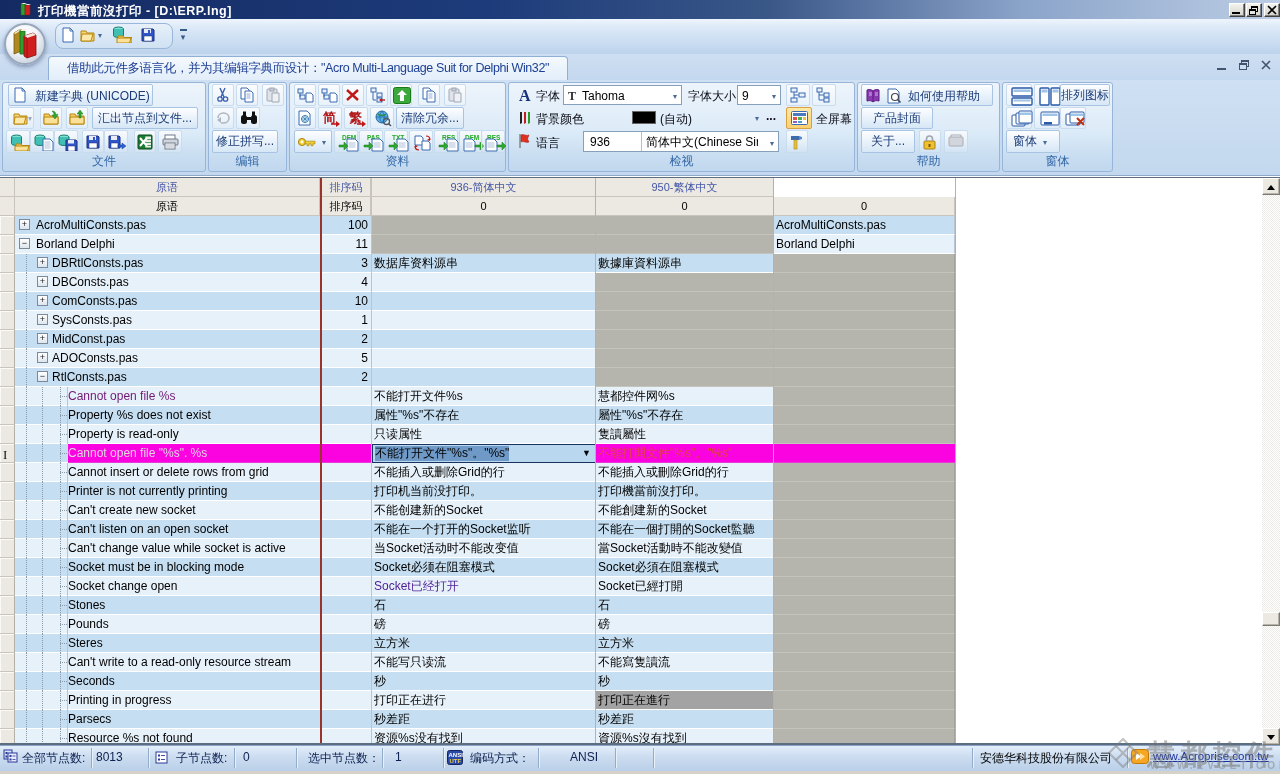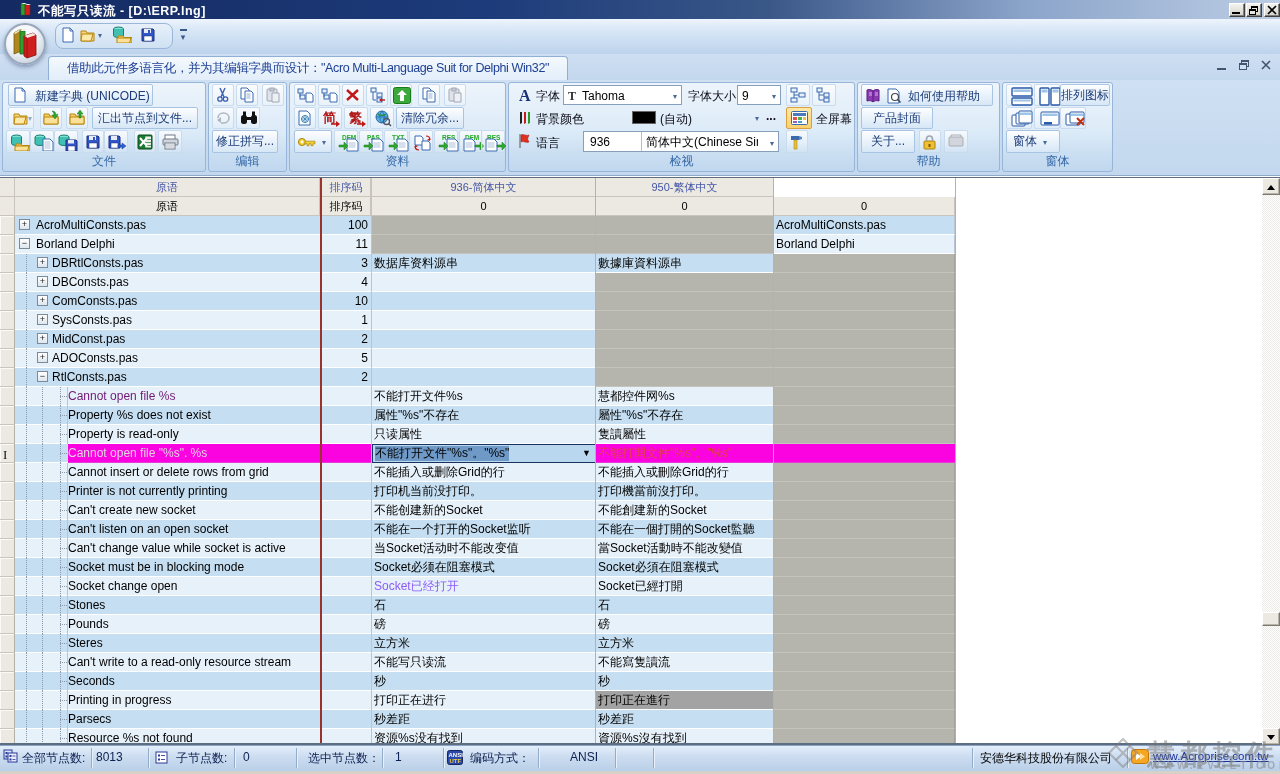--- a/index.html
+++ b/index.html
@@ -43,21 +43,21 @@
 .sbtn{position:absolute;left:0;width:18px;height:17px;background:#ece9e2;border:1px solid #fff;border-right-color:#7a7a72;border-bottom-color:#7a7a72;box-shadow:inset -1px -1px 0 #b8b4ac;}
 .wm{position:absolute;color:rgba(115,115,115,0.5);font-weight:bold;z-index:50;}
 </style></head><body>
 <div class="abs titlebar"></div>
 <div class="abs " style="left:20px;top:2px;width:14px;height:15px;"><svg width="14" height="14" viewBox="0 0 14 14">
       <rect x="1" y="2" width="4" height="11" fill="#2f9e2f" stroke="#1a6a1a" stroke-width="0.5"></rect>
       <rect x="5" y="3" width="5" height="10" fill="#cf1f1f" stroke="#8a1010" stroke-width="0.5"></rect>
       <path d="M1 2l2-1 4 0-2 1z" fill="#e8e8e8"></path>
       <path d="M5 3l2-1 4 0-2 1z" fill="#e8e8e8"></path>
     </svg></div>
-<div class="abs title-txt">不能写只读流 - [D:\ERP.lng]</div>
+<div class="abs title-txt">打印機當前沒打印 - [D:\ERP.lng]</div>
 <div class="abs wbtn" style="left:1229px;top:3px;">
     <div style="position:absolute;left:2px;bottom:2px;width:8px;height:2px;background:#000;"></div>
   </div>
 <div class="abs wbtn" style="left:1246px;top:3px;">
     <div style="position:absolute;left:4px;top:2px;width:7px;height:6px;border:1px solid #000;border-top-width:2px;"></div>
     <div style="position:absolute;left:2px;top:5px;width:7px;height:6px;border:1px solid #000;border-top-width:2px;background:#e8e5e0;"></div>
   </div>
 <div class="abs wbtn" style="left:1264px;top:3px;"><svg width="14" height="12">
       <path d="M3 2l8 8M11 2l-8 8" stroke="#000" stroke-width="1.6"></path>
     </svg></div>
@@ -767,21 +767,21 @@
 <div class="abs gray" style="left:774px;top:558px;width:181px;height:19px;"></div>
 <div class="abs row-ind" style="left:0px;top:577px;width:15px;height:19px;"></div>
 <div class="abs " style="left:15px;top:577px;width:305px;height:19px;background:#e7f1fa;border-bottom:1px solid #ffffff;"></div>
 <div class="abs " style="left:322px;top:577px;width:50px;height:19px;background:#e7f1fa;border-bottom:1px solid #ffffff;"></div>
 <div class="abs " style="left:26px;top:577px;width:1px;height:19px;border-left:1px dotted #8a9aaa;"></div>
 <div class="abs " style="left:42px;top:577px;width:1px;height:19px;border-left:1px dotted #8a9aaa;"></div>
 <div class="abs " style="left:60px;top:577px;width:1px;height:19px;border-left:1px dotted #8a9aaa;"></div>
 <div class="abs " style="left:60px;top:586px;width:7px;height:1px;border-top:1px dotted #8a9aaa;"></div>
 <div class="abs " style="left:67px;top:577px;width:1px;height:19px;background:#b9c5d1;"></div>
 <div class="abs cell" style="left:68px;top:577px;width:250px;height:19px;color:#000;">Socket change open</div>
-<div class="abs cell" style="left:372px;top:577px;width:224px;height:19px;background:#e7f1fa;border-bottom:1px solid #ffffff;border-right:1px solid #b9c5d1;color:#8b5cf6;padding-left:2px;">Socket已经打开</div>
+<div class="abs cell" style="left:372px;top:577px;width:224px;height:19px;background:#e7f1fa;border-bottom:1px solid #ffffff;border-right:1px solid #b9c5d1;color:#4c1d95;padding-left:2px;">Socket已经打开</div>
 <div class="abs cell" style="left:596px;top:577px;width:178px;height:19px;background:#e7f1fa;border-bottom:1px solid #ffffff;border-right:1px solid #b9c5d1;color:#000;padding-left:2px;">Socket已經打開</div>
 <div class="abs gray" style="left:774px;top:577px;width:181px;height:19px;"></div>
 <div class="abs row-ind" style="left:0px;top:596px;width:15px;height:19px;"></div>
 <div class="abs " style="left:15px;top:596px;width:305px;height:19px;background:#c5def1;border-bottom:1px solid #ffffff;"></div>
 <div class="abs " style="left:322px;top:596px;width:50px;height:19px;background:#c5def1;border-bottom:1px solid #ffffff;"></div>
 <div class="abs " style="left:26px;top:596px;width:1px;height:19px;border-left:1px dotted #8a9aaa;"></div>
 <div class="abs " style="left:42px;top:596px;width:1px;height:19px;border-left:1px dotted #8a9aaa;"></div>
 <div class="abs " style="left:60px;top:596px;width:1px;height:19px;border-left:1px dotted #8a9aaa;"></div>
 <div class="abs " style="left:60px;top:605px;width:7px;height:1px;border-top:1px dotted #8a9aaa;"></div>
 <div class="abs " style="left:67px;top:596px;width:1px;height:19px;background:#b9c5d1;"></div>

